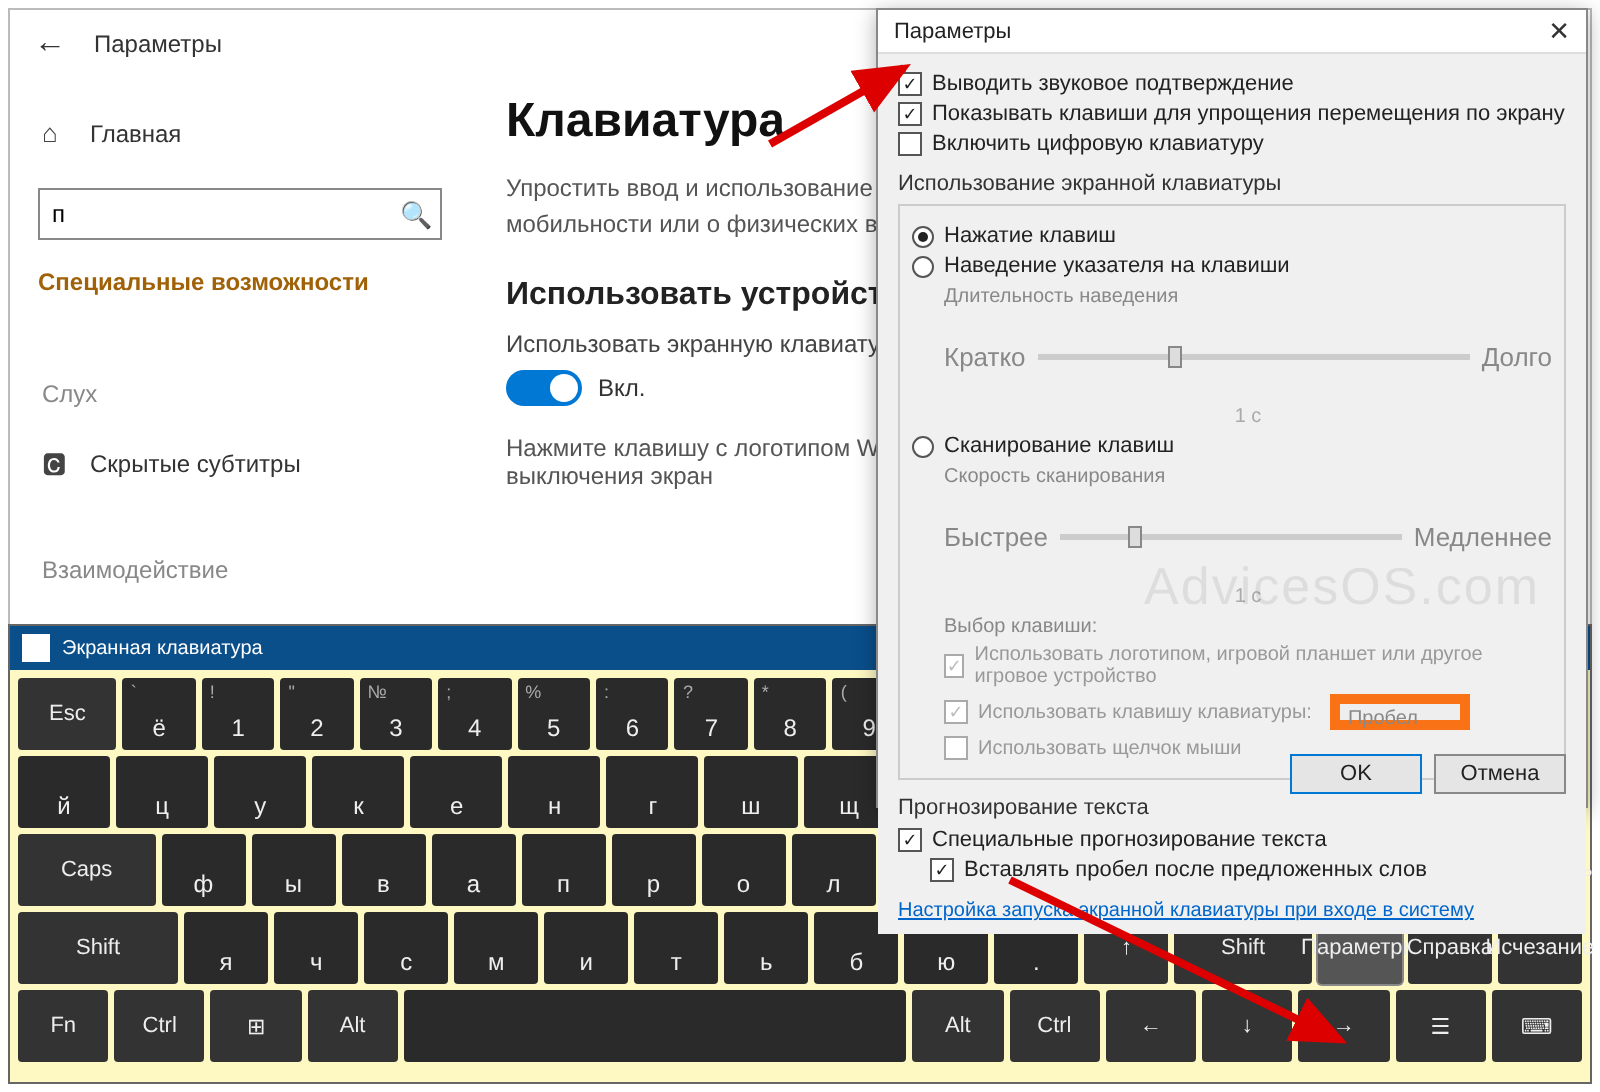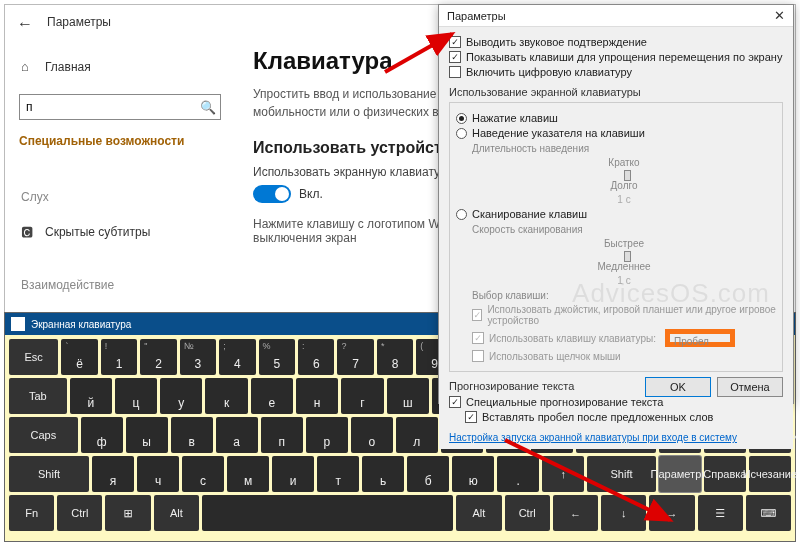--- a/index.html
+++ b/index.html
@@ -52,21 +52,21 @@
 .dlg-close { font-size: 13px; color: #333; }
 .dlg-body { padding: 6px 10px; background: #f0f0f0; }
 .chk-row { display: flex; align-items: center; gap: 5px; margin: 3px 0; }
 .chkbox { width: 12px; height: 12px; border: 1px solid #555; background: #fff; display: flex; align-items: center; justify-content: center; font-size: 9px; line-height: 1; color: #222; }
 .group-label { margin: 8px 0 4px; color: #333; font-size: 11px; }
 .radio-group { border: 1px solid #ccc; padding: 6px; margin-bottom: 4px; background: #f0f0f0; }
 .radio-row { display: flex; align-items: center; gap: 5px; margin: 3px 0; }
 .radio { width: 11px; height: 11px; border: 1px solid #555; border-radius: 50%; display: flex; align-items: center; justify-content: center; background: #fff; }
 .radio.on::after { content: ""; width: 5px; height: 5px; background: #222; border-radius: 50%; }
 .subgroup { margin-left: 16px; margin-top: 4px; }
-.slider-row { display: flex; align-items: center; gap: 6px; margin: 3px 0; font-size: 10px; color: #888; flex-direction: column; }
+.slider-row { display: flex; align-items: center; gap: 6px; margin: 17px 0; font-size: 13px; color: #888; }
 .slider-track { flex: 1; height: 3px; background: #ccc; position: relative; }
 .slider-thumb { position: absolute; top: -4px; width: 7px; height: 11px; background: #ddd; border: 1px solid #888; left: 30%; }
 .slider-label { color: #888; font-size: 10px; }
 .disabled { color: #999; }
 .disabled .chkbox { border-color: #aaa; color: #bbb; }
 .select-fake { display: inline-block; min-width: 70px; height: 18px; border: 5px solid #f97316; background: #eee; padding: 0 4px; font-size: 10px; line-height: 16px; margin-left: 4px; color: #888; }
 .link { color: #0066cc; text-decoration: underline; margin-top: 6px; display: inline-block; font-size: 10px; }
 .dlg-buttons { position: absolute; bottom: 6px; right: 10px; display: flex; gap: 6px; }
 .dlg-btn { min-width: 66px; height: 20px; border: 1px solid #888; background: #e5e5e5; font-size: 11px; display: flex; align-items: center; justify-content: center; }
 .dlg-btn.primary { border: 1px solid #0078d4; }
@@ -199,23 +199,20 @@
             <span>End</span>
           </div>
           <div class="key fn">
             <span>PgDn</span>
           </div>
           <div class="key fn">
             <span>Вверх</span>
           </div>
         </div>
         <div class="kb-row">
-          <div class="key fn wide1">
-            <span>Tab</span>
-          </div>
           <div class="key ">
             <span>й</span>
           </div>
           <div class="key ">
             <span>ц</span>
           </div>
           <div class="key ">
             <span>у</span>
           </div>
           <div class="key ">
@@ -450,21 +447,21 @@
           <span>Быстрее</span>
           <div class="slider-track">
               <div class="slider-thumb" style="left:20%"></div>
             </div>
           <span>Медленнее</span>
         </div>
         <div style="text-align:center;font-size:10px;color:#aaa">1 с</div>
         <div class="slider-label" style="margin-top:4px;">Выбор клавиши:</div>
         <div class="chk-row disabled">
           <span class="chkbox">✓</span>
-          <span style="font-size:10px;">Использовать джойстик, игровой планшет или другое игровое устройство</span>
+          <span style="font-size:10px;">Использовать логотипом, игровой планшет или другое игровое устройство</span>
         </div>
         <div class="chk-row disabled">
           <span class="chkbox">✓</span>
           <span style="font-size:10px;">Использовать клавишу клавиатуры:</span>
           <span class="select-fake">Пробел</span>
         </div>
         <div class="chk-row disabled">
           <span class="chkbox"></span>
           <span style="font-size:10px;">Использовать щелчок мыши</span>
         </div>

